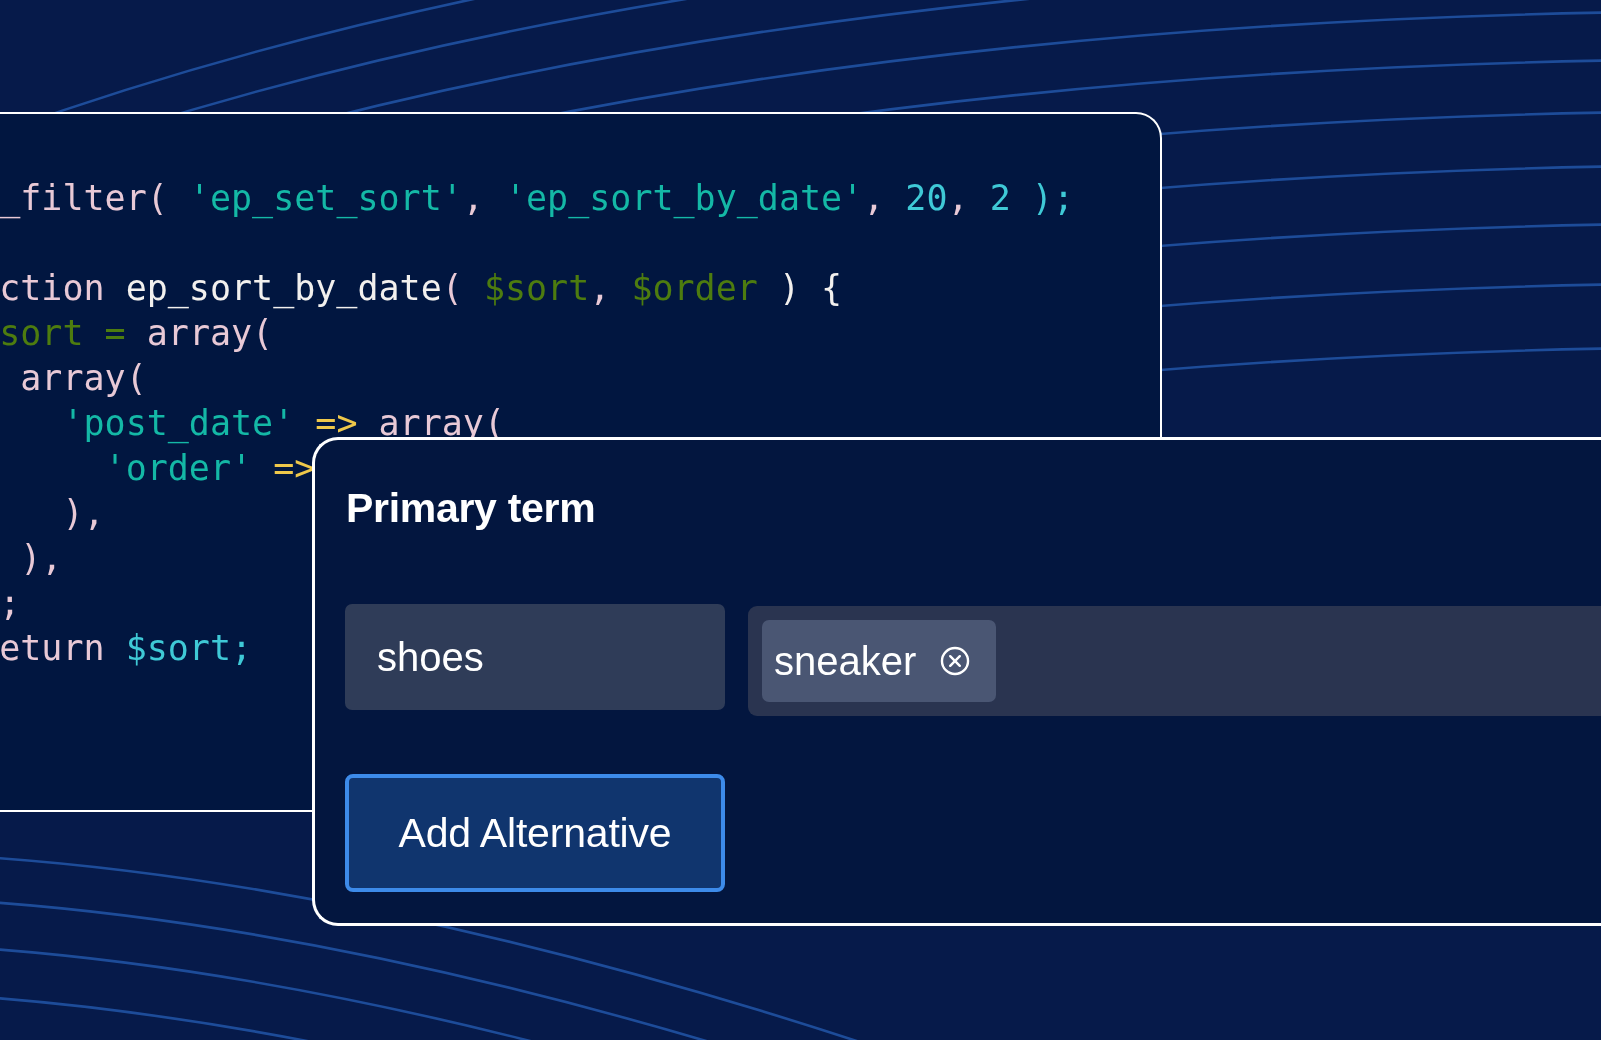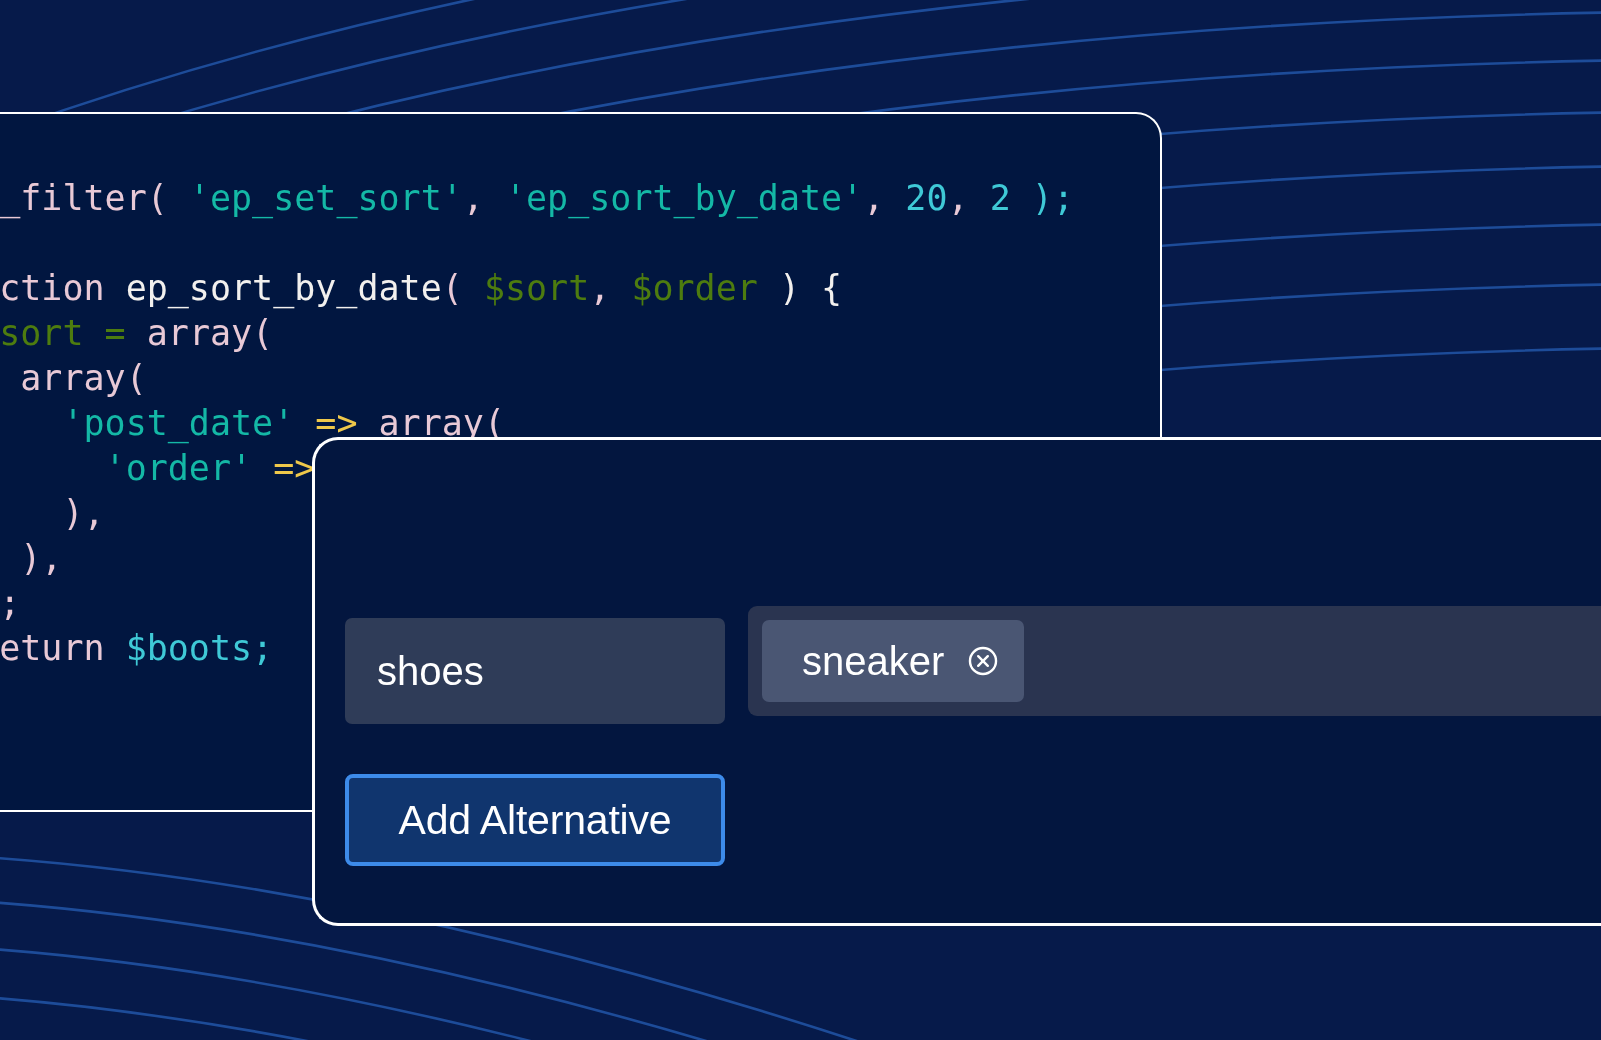--- a/index.html
+++ b/index.html
@@ -93,21 +93,21 @@
     letter-spacing: -0.3px;
     white-space: nowrap;
   }
   #heading-primary      { left: 31px;  top: 45px; }
   #heading-alternatives { left: 440px; top: 45px; }
 
   
   #primary-term-input {
     position: absolute;
     left: 30px;
-    top: 178px;
+    top: 164px;
     width: 380px;
     height: 106px;
     background: #2f3c58;
     border: none;
     border-radius: 7px;
     color: #ffffff;
     font-family: "Liberation Sans", sans-serif;
     font-size: 40px;
     padding: 0 32px;
     outline: none;
@@ -130,21 +130,21 @@
   }
 
   .chip {
     flex: 0 0 auto;
     height: 82px;
     background: #4a5673;
     border-radius: 7px;
     display: flex;
     align-items: center;
     gap: 22px;
-    padding: 0 24px 0 40px;
+    padding: 0 24px 0 12px;
     color: #ffffff;
     font-size: 40px;
     white-space: nowrap;
   }
 
   .chip-label { line-height: 1; }
 
   .chip-remove {
     flex: 0 0 auto;
     width: 34px;
@@ -155,21 +155,21 @@
     cursor: pointer;
   }
   .chip-remove svg { display: block; }
 
   
   #add-alternative-button {
     position: absolute;
     left: 30px;
     top: 334px;
     width: 380px;
-    height: 92px;
+    height: 118px;
     background: #10356e;
     border: 4px solid #3d8bea;
     border-radius: 8px;
     color: #ffffff;
     font-family: "Liberation Sans", sans-serif;
     font-size: 41px;
     letter-spacing: -0.2px;
     cursor: pointer;
     padding: 0;
   }
@@ -212,26 +212,27 @@
   <pre id="code-block"><code><span class="tok-plain">add_filter( </span><span class="tok-str">'ep_set_sort'</span><span class="tok-plain">, </span><span class="tok-str">'ep_sort_by_date'</span><span class="tok-plain">, </span><span class="tok-num">20</span><span class="tok-plain">, </span><span class="tok-num">2</span><span class="tok-plain"> </span><span class="tok-cyan">);</span>
 
 <span class="tok-plain">function </span><span class="tok-fn">ep_sort_by_date</span><span class="tok-plain">( </span><span class="tok-var">$sort</span><span class="tok-plain">, </span><span class="tok-var">$order</span><span class="tok-plain"> </span><span class="tok-brace">) {</span>
 <span class="tok-var">  $sort</span><span class="tok-var"> = </span><span class="tok-plain">array(</span>
 <span class="tok-plain">    array(</span>
 <span class="tok-str">      'post_date'</span><span class="tok-arrow"> =&gt; </span><span class="tok-plain">array(</span>
 <span class="tok-str">        'order'</span><span class="tok-arrow"> =&gt; </span><span class="tok-var">$order</span><span class="tok-plain">,</span>
 <span class="tok-plain">      ),</span>
 <span class="tok-plain">    ),</span>
 <span class="tok-plain">  );</span>
-<span class="tok-plain">  return </span><span class="tok-cyan">$boots;</span></code></pre>
+<span class="tok-plain">  return </span><span class="tok-cyan">$sort;</span></code></pre>
 </div>
 
 <div id="dialog-panel">
   <div id="dialog-inner">
 
+    <div class="col-heading" id="heading-primary">Primary term</div>
 
 
     <input id="primary-term-input" type="text" value="shoes" style="">
 
     <div id="alternatives-container">
 
       <div class="chip">
         <span class="chip-label">sneaker</span>
         <span class="chip-remove">
           <svg width="34" height="34" viewBox="0 0 24 24" fill="none" stroke="#ffffff" stroke-width="1.7" stroke-linecap="round">

